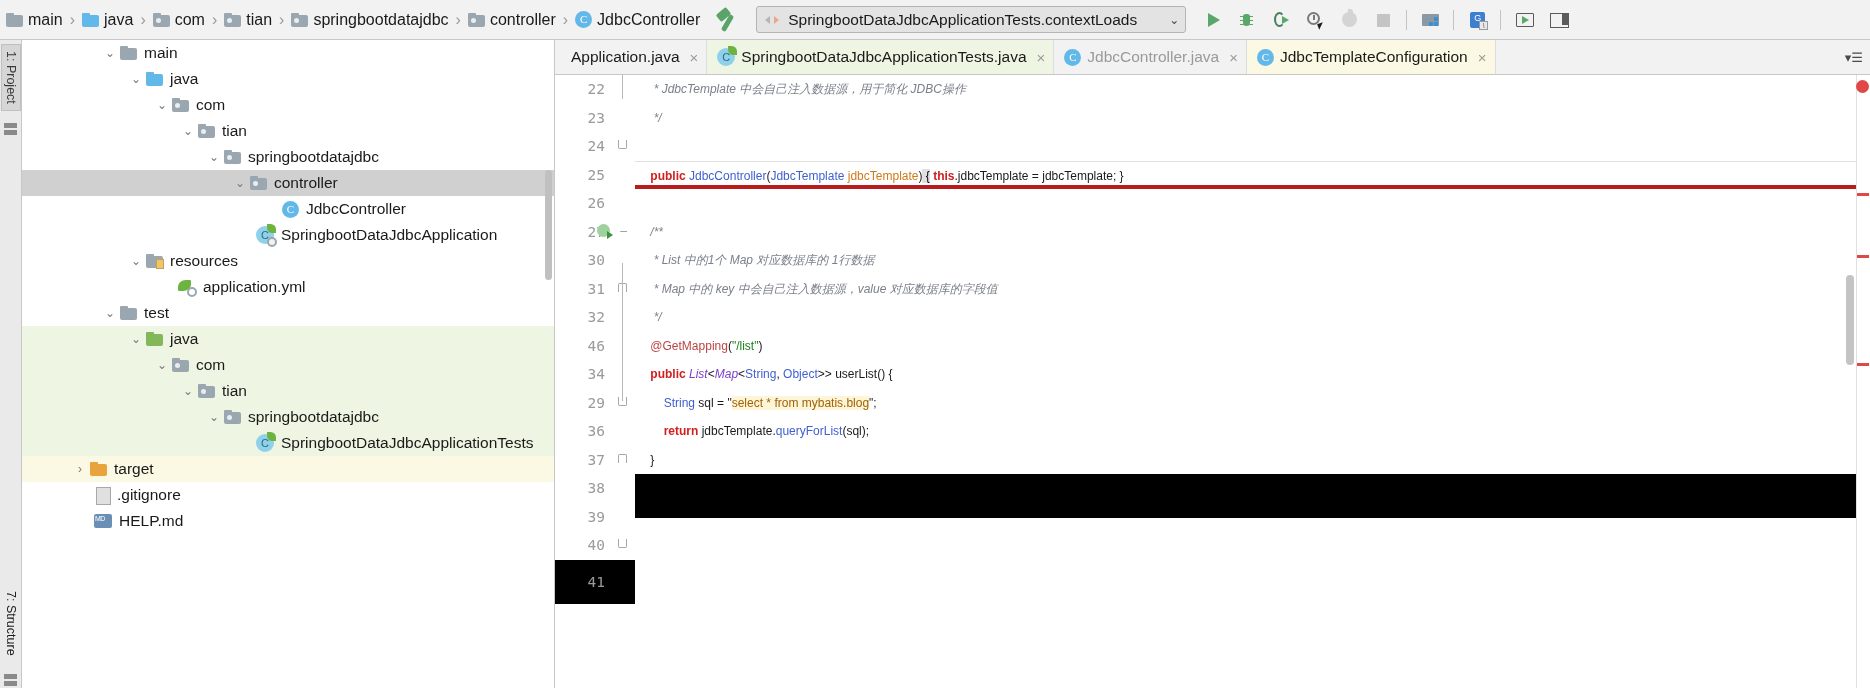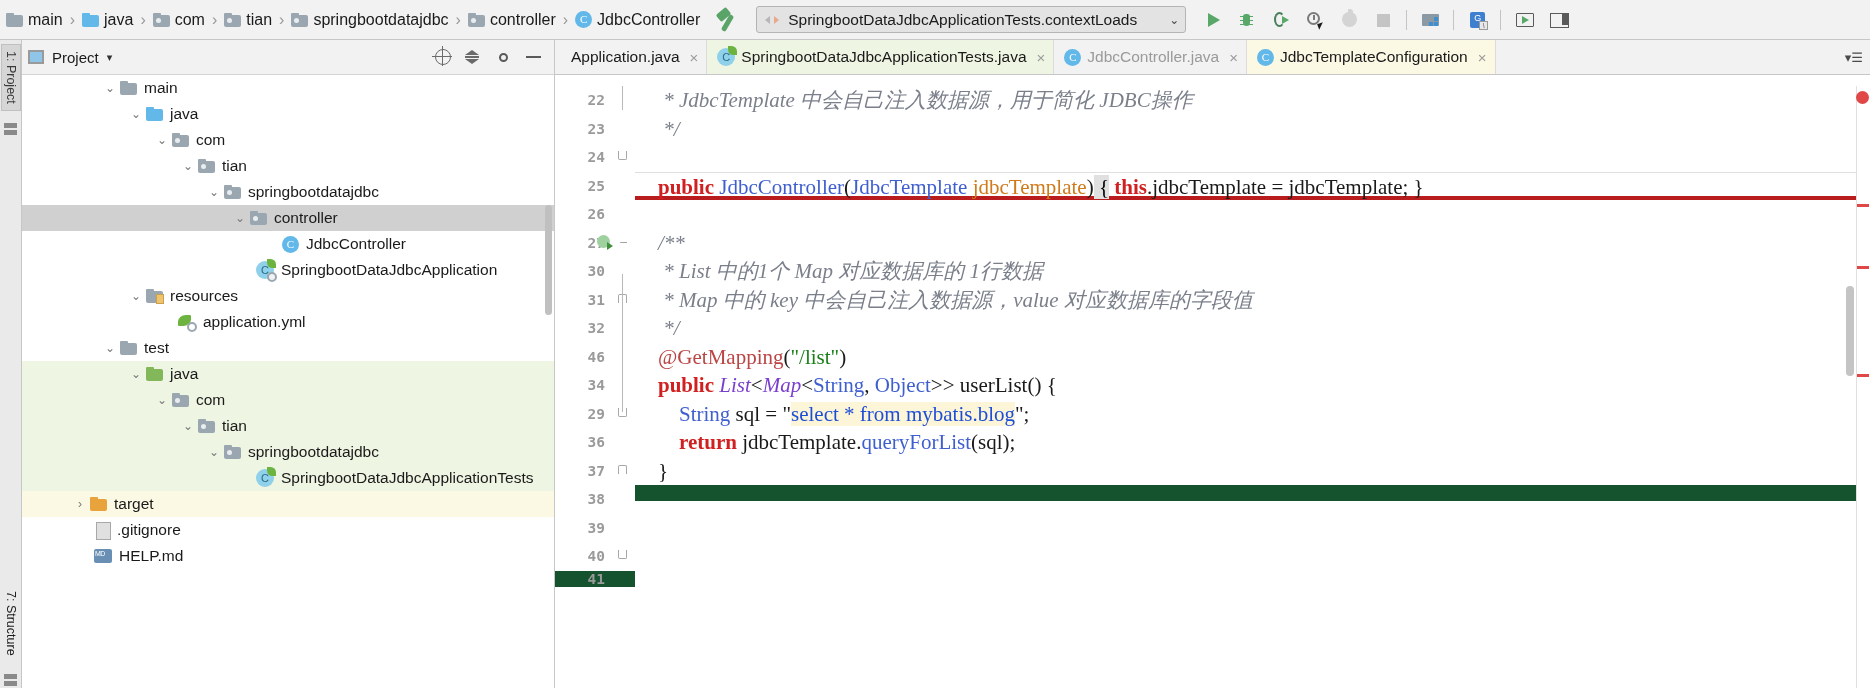--- a/index.html
+++ b/index.html
@@ -246,79 +246,79 @@
     width: 20px; text-align: center; color: #7a7a7a; font-size: 12px; flex: none;
   }
   .tlabel { margin-left: 7px; color: #1a1a1a; }
 
   .proj-scroll {
     position: absolute; right: 2px; top: 130px; width: 7px; height: 110px;
     background: #c0c0c0; border-radius: 4px;
   }
 
   
-  .editor { flex: 1; display: flex; flex-direction: column; min-width: 0; position: relative; gap: 11px; }
+  .editor { flex: 1; display: flex; flex-direction: column; min-width: 0; position: relative; }
   .tabbar {
     height: 35px; background: #f2f2f2; border-bottom: 1px solid #c7c7c7;
     display: flex; align-items: stretch; overflow: hidden;
   }
   .etab {
     display: flex; align-items: center; padding: 0 8px 0 10px; cursor: pointer;
     border-right: 1px solid #dcdcdc; white-space: nowrap; font-size: 15.5px;
   }
   .etab.active-green { background: #eef5e2; }
   .etab.active-yellow { background: #fbf8e3; }
   .etab .tname { color: #1a1a1a; margin-left: 6px; }
   .etab .tname.muted { color: #9a9a9a; }
   .etab .tclose { margin-left: 10px; color: #9a9a9a; font-size: 15px; }
   .tabbar-right { margin-left: auto; display: flex; align-items: center; padding-right: 4px; }
   .tbr-icon { color: #4a4a4a; font-size: 13px; padding: 0 3px; cursor: pointer; }
 
   .codearea { flex: 1; display: flex; min-height: 0; position: relative; background: #ffffff; overflow: hidden; }
   .gutter {
     width: 80px; background: #ffffff; flex: none; position: relative;
-    font-family: "DejaVu Sans Mono", monospace; font-size: 14.5px; color: #9a9a9a; font-weight: bold;
+    font-family: "DejaVu Sans Mono", monospace; font-size: 14.5px; color: #9a9a9a;
   }
   .grow { height: 28.5px; display: flex; align-items: center; justify-content: flex-end; padding-right: 30px; position: relative;}
   .grow .runmark {
     position: absolute; left: 42px; top: 6px; width: 15px; height: 15px;
   }
   .grow .runmark .circ { position:absolute; left:0; top:0; width:13px;height:13px;border-radius:50%;background:#9fd19f;}
   .grow .runmark .arw { position:absolute; right:-1px; bottom:0px; width:0;height:0;
       border-top:4px solid transparent;border-bottom:4px solid transparent;border-left:6px solid #3f8f3f;}
   .grow .fold {
     position: absolute; right: 5px; top: 7px; width: 13px; height: 14px; color: #9a9a9a; font-size: 11px;
     line-height: 14px; text-align: center;
   }
   .fold-brk { position:absolute; right:8px; width:9px; border:1px solid #a8a8a8; }
   .fold-top { top: 8px; height: 9px; border-bottom: none; border-radius: 2px 2px 0 0;}
   .fold-bot { top: 8px; height: 9px; border-top: none; border-radius: 0 0 2px 2px;}
   .fold-line { position: absolute; right: 12px; width: 1px; background: #b8b8b8; }
 
   .code {
-    flex: 1; font-family: Liberation Serif, serif; font-size: 21px;
+    flex: 1; font-family: Liberation Sans, sans-serif; font-size: 12px;
     position: relative; min-width: 0; overflow: hidden;
   }
   .cline { height: 28.5px; line-height: 28.5px; white-space: pre; padding-left: 2px; }
   .cline.hl-top { border-top: 1px solid #e0e0e0; }
   .cline.hl-bot { border-bottom: 4px solid #b91c1c; }
 
   .kw { color: #d02020; font-weight: bold; }
   .typ { color: #7a3fcf; font-style: italic; }
   .typ-b { color: #3f5fcf; }
   .cmt { color: #7a7f8a; font-style: italic; }
   .str { color: #1a7f1a; }
-  .sqlstr { color: #1d4ed8; background: #fdf5d8; }
+  .sqlstr { color: #a16207; background: #fdf5d8; }
   .anncol { color: #bb4444; margin-top: 26px; }
   .param { color: #d07a1a; }
   .plain { color: #1a1a1a; }
   .brace-hl { background: #e0e0e0; }
 
   .lastline {
-    background: #14532d; height: 16px; line-height: 28px;
+    background: #000000; height: 44px; line-height: 28px;
   }
 
   
   .markerbar {
     position: absolute; right: 0; top: 0; bottom: 0; width: 14px; background: #ffffff;
     border-left: 1px solid #e0e0e0;
   }
   .mk { position: absolute; right: 1px; width: 12px; height: 3px; }
   .mk.red { background: #e04848; }
   .err-badge {
@@ -459,46 +459,20 @@
         </div>
       <div class="strip-spacer"></div>
       <div class="vtab plain">7: Structure</div>
       <div class="strip-icon">
           <i class="r1"></i>
           <i class="r2"></i>
         </div>
     </div>
 
     <div class="project">
-      <div class="project-header">
-        <div class="proj-title">
-          <span class="proj-sq"></span>
-          <span class="proj-name">Project</span>
-          <span class="proj-caret">▾</span>
-        </div>
-        <div class="ph-spacer"></div>
-        <div class="ph-btn">
-            <span class="target-ico"></span>
-          </div>
-        <div class="ph-btn">
-          <span class="collapse-ico">
-              <i class="a"></i>
-              <i class="m"></i>
-              <i class="b"></i>
-            </span>
-        </div>
-        <div class="ph-btn">
-            <span class="gear-ico">
-              <i class="core"></i>
-            </span>
-          </div>
-        <div class="ph-btn">
-            <span class="minus-ico"></span>
-          </div>
-      </div>
 
       <div class="tree">
 
         <div class="trow" style="padding-left:78px">
           <span class="twist">⌄</span>
           <span class="ico folder plain"></span>
           <span class="tlabel">main</span>
         </div>
 
         <div class="trow" style="padding-left:104px">

